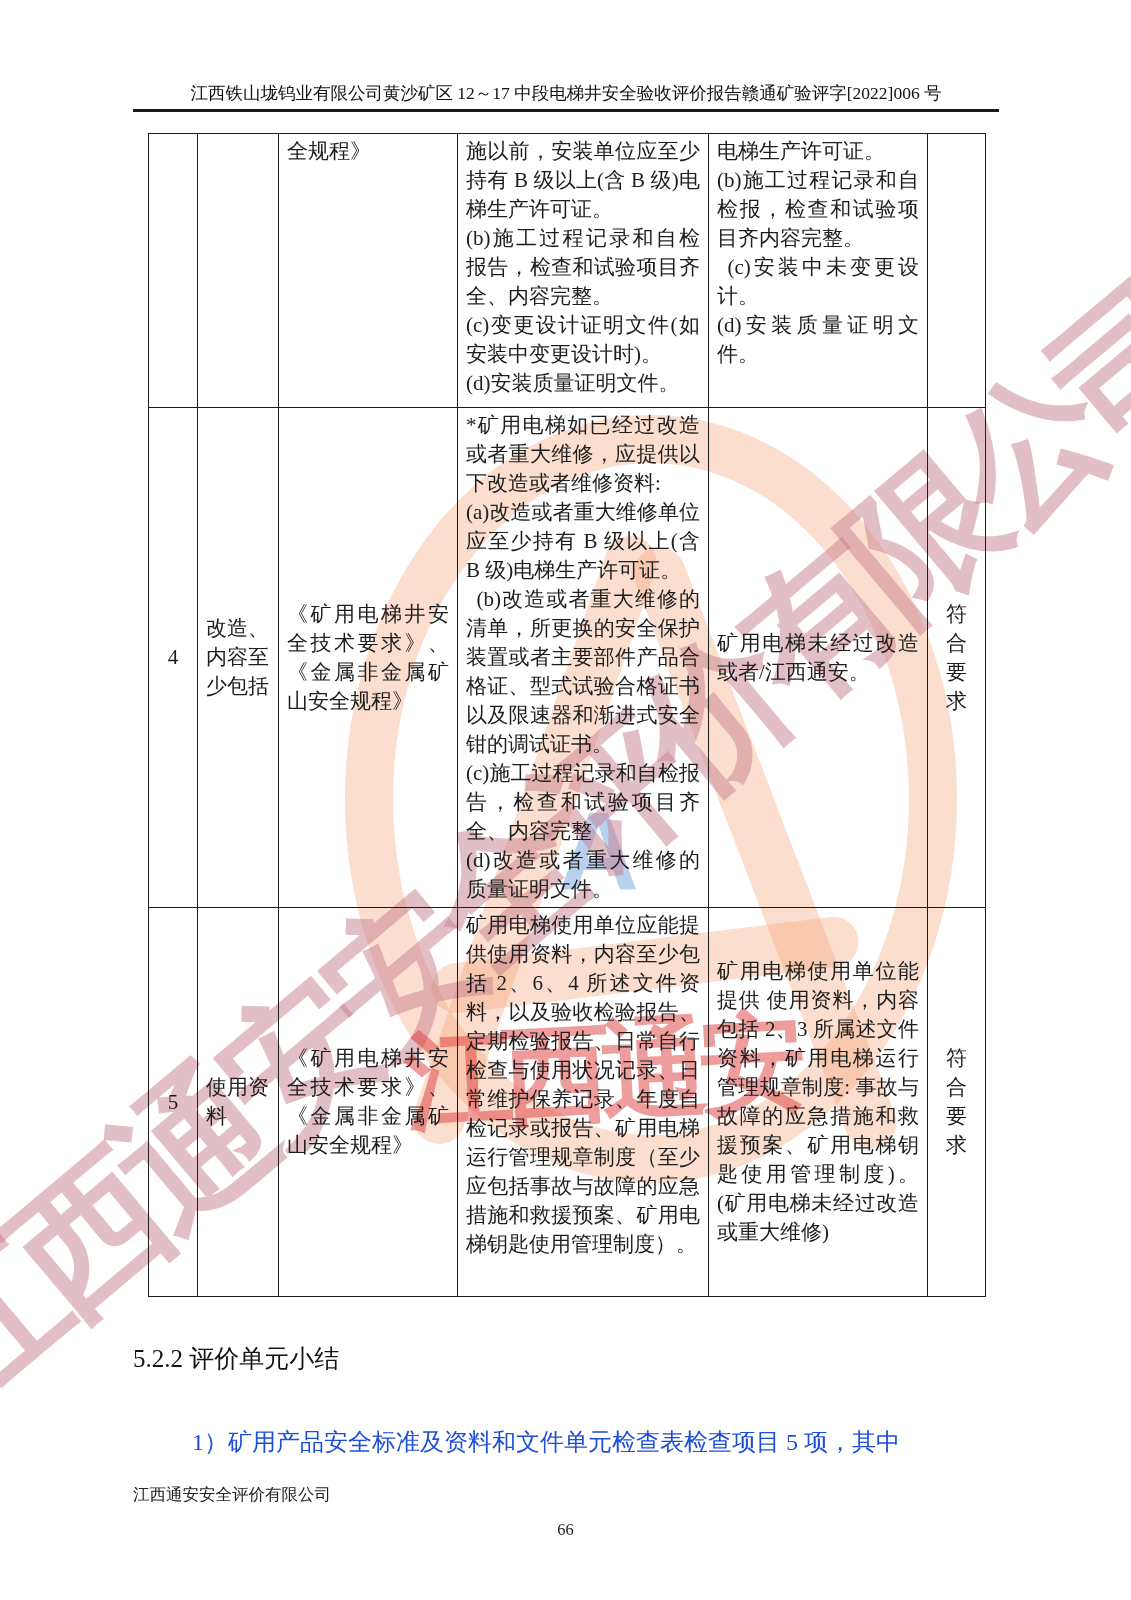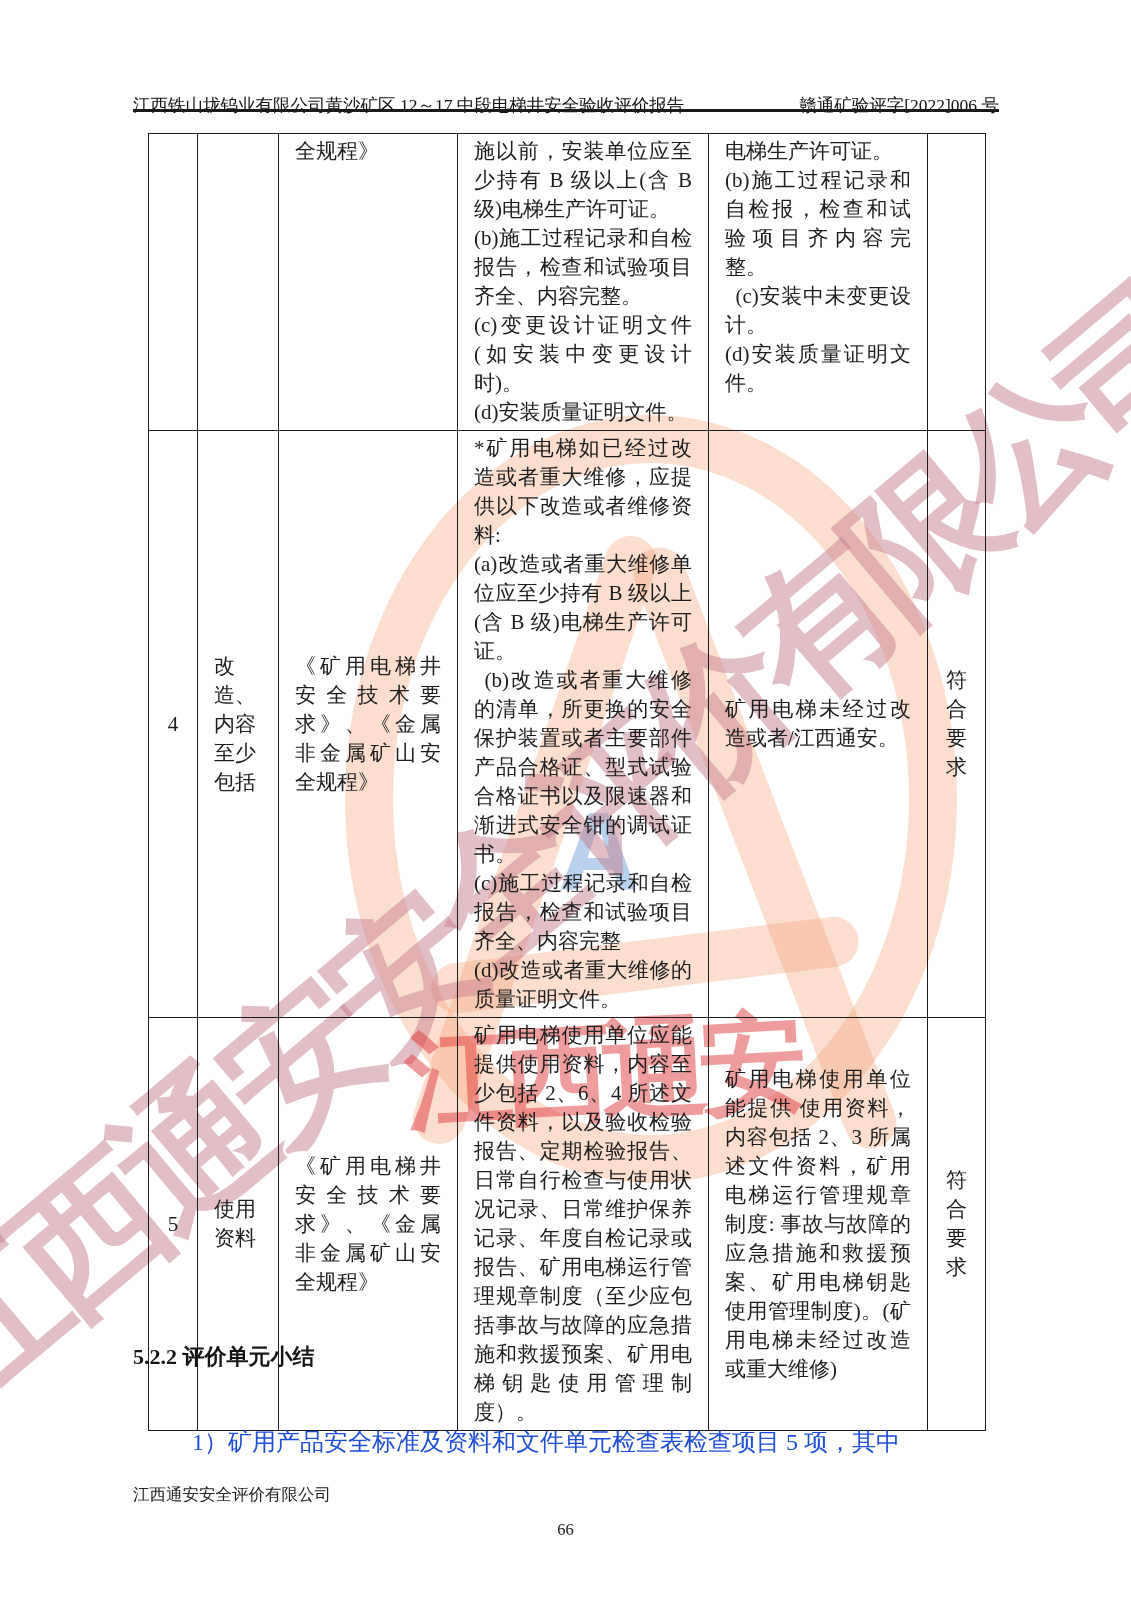--- a/index.html
+++ b/index.html
@@ -30,41 +30,41 @@
   }
   .wm-red{
     left:405px; top:1018px; transform:rotate(-3deg);
     font-family:"Liberation Sans","DejaVu Sans",sans-serif; font-weight:bold;
     font-size:108px; letter-spacing:-10px; line-height:1; white-space:nowrap;
     color:rgba(224,58,58,.5);
   }
   
   .header{
     position:absolute; left:133px; top:82px; width:866px;
-    display:flex; justify-content:space-between; align-items:flex-end;
-    font-size:17.5px; line-height:22px; color:#111;margin-top:12px;
+    display:flex; justify-content:center; align-items:flex-end;
+    font-size:17.5px; line-height:22px; color:#111;
   }
   .header-rule{position:absolute; left:133px; top:109px; width:866px; height:3px; background:#1a1a1a;}
   
   table.checklist{
     position:absolute; left:148px; top:133px; width:837px;
     border-collapse:collapse; table-layout:fixed;
     font-size:21px; line-height:29px;
   }
   table.checklist td{
-    border:1.2px solid #1c1c1c; padding:3px 16px;
+    border:1.2px solid #1c1c1c; padding:3px 8px;
     white-space:pre-line; overflow:hidden; box-sizing:border-box;
   }
   td.narrow{padding:2px 6px;}
   .v-top{vertical-align:top;} .v-mid{vertical-align:middle;}
   .t-center{text-align:center;}
   .t-just{text-align:justify; text-align-last:left;}
   
   .section-heading{
-    position:absolute; left:133px; top:1342px; font-size:22px; font-weight:bold; color:#141414;
+    position:absolute; left:133px; top:1342px; font-size:25px; font-weight:normal; color:#141414;
   }
   .body-paragraph{
     position:absolute; left:192px; top:1426px; width:810px; font-size:24px; color:#1d4ed8;
   }
   
   .footer-left{position:absolute; left:133px; top:1484px; font-size:16.5px; color:#222;}
   .page-number{position:absolute; left:0; top:1520px; width:1131px; text-align:center; font-size:16.5px; color:#222;}
 </style>
 </head>
 <body>

